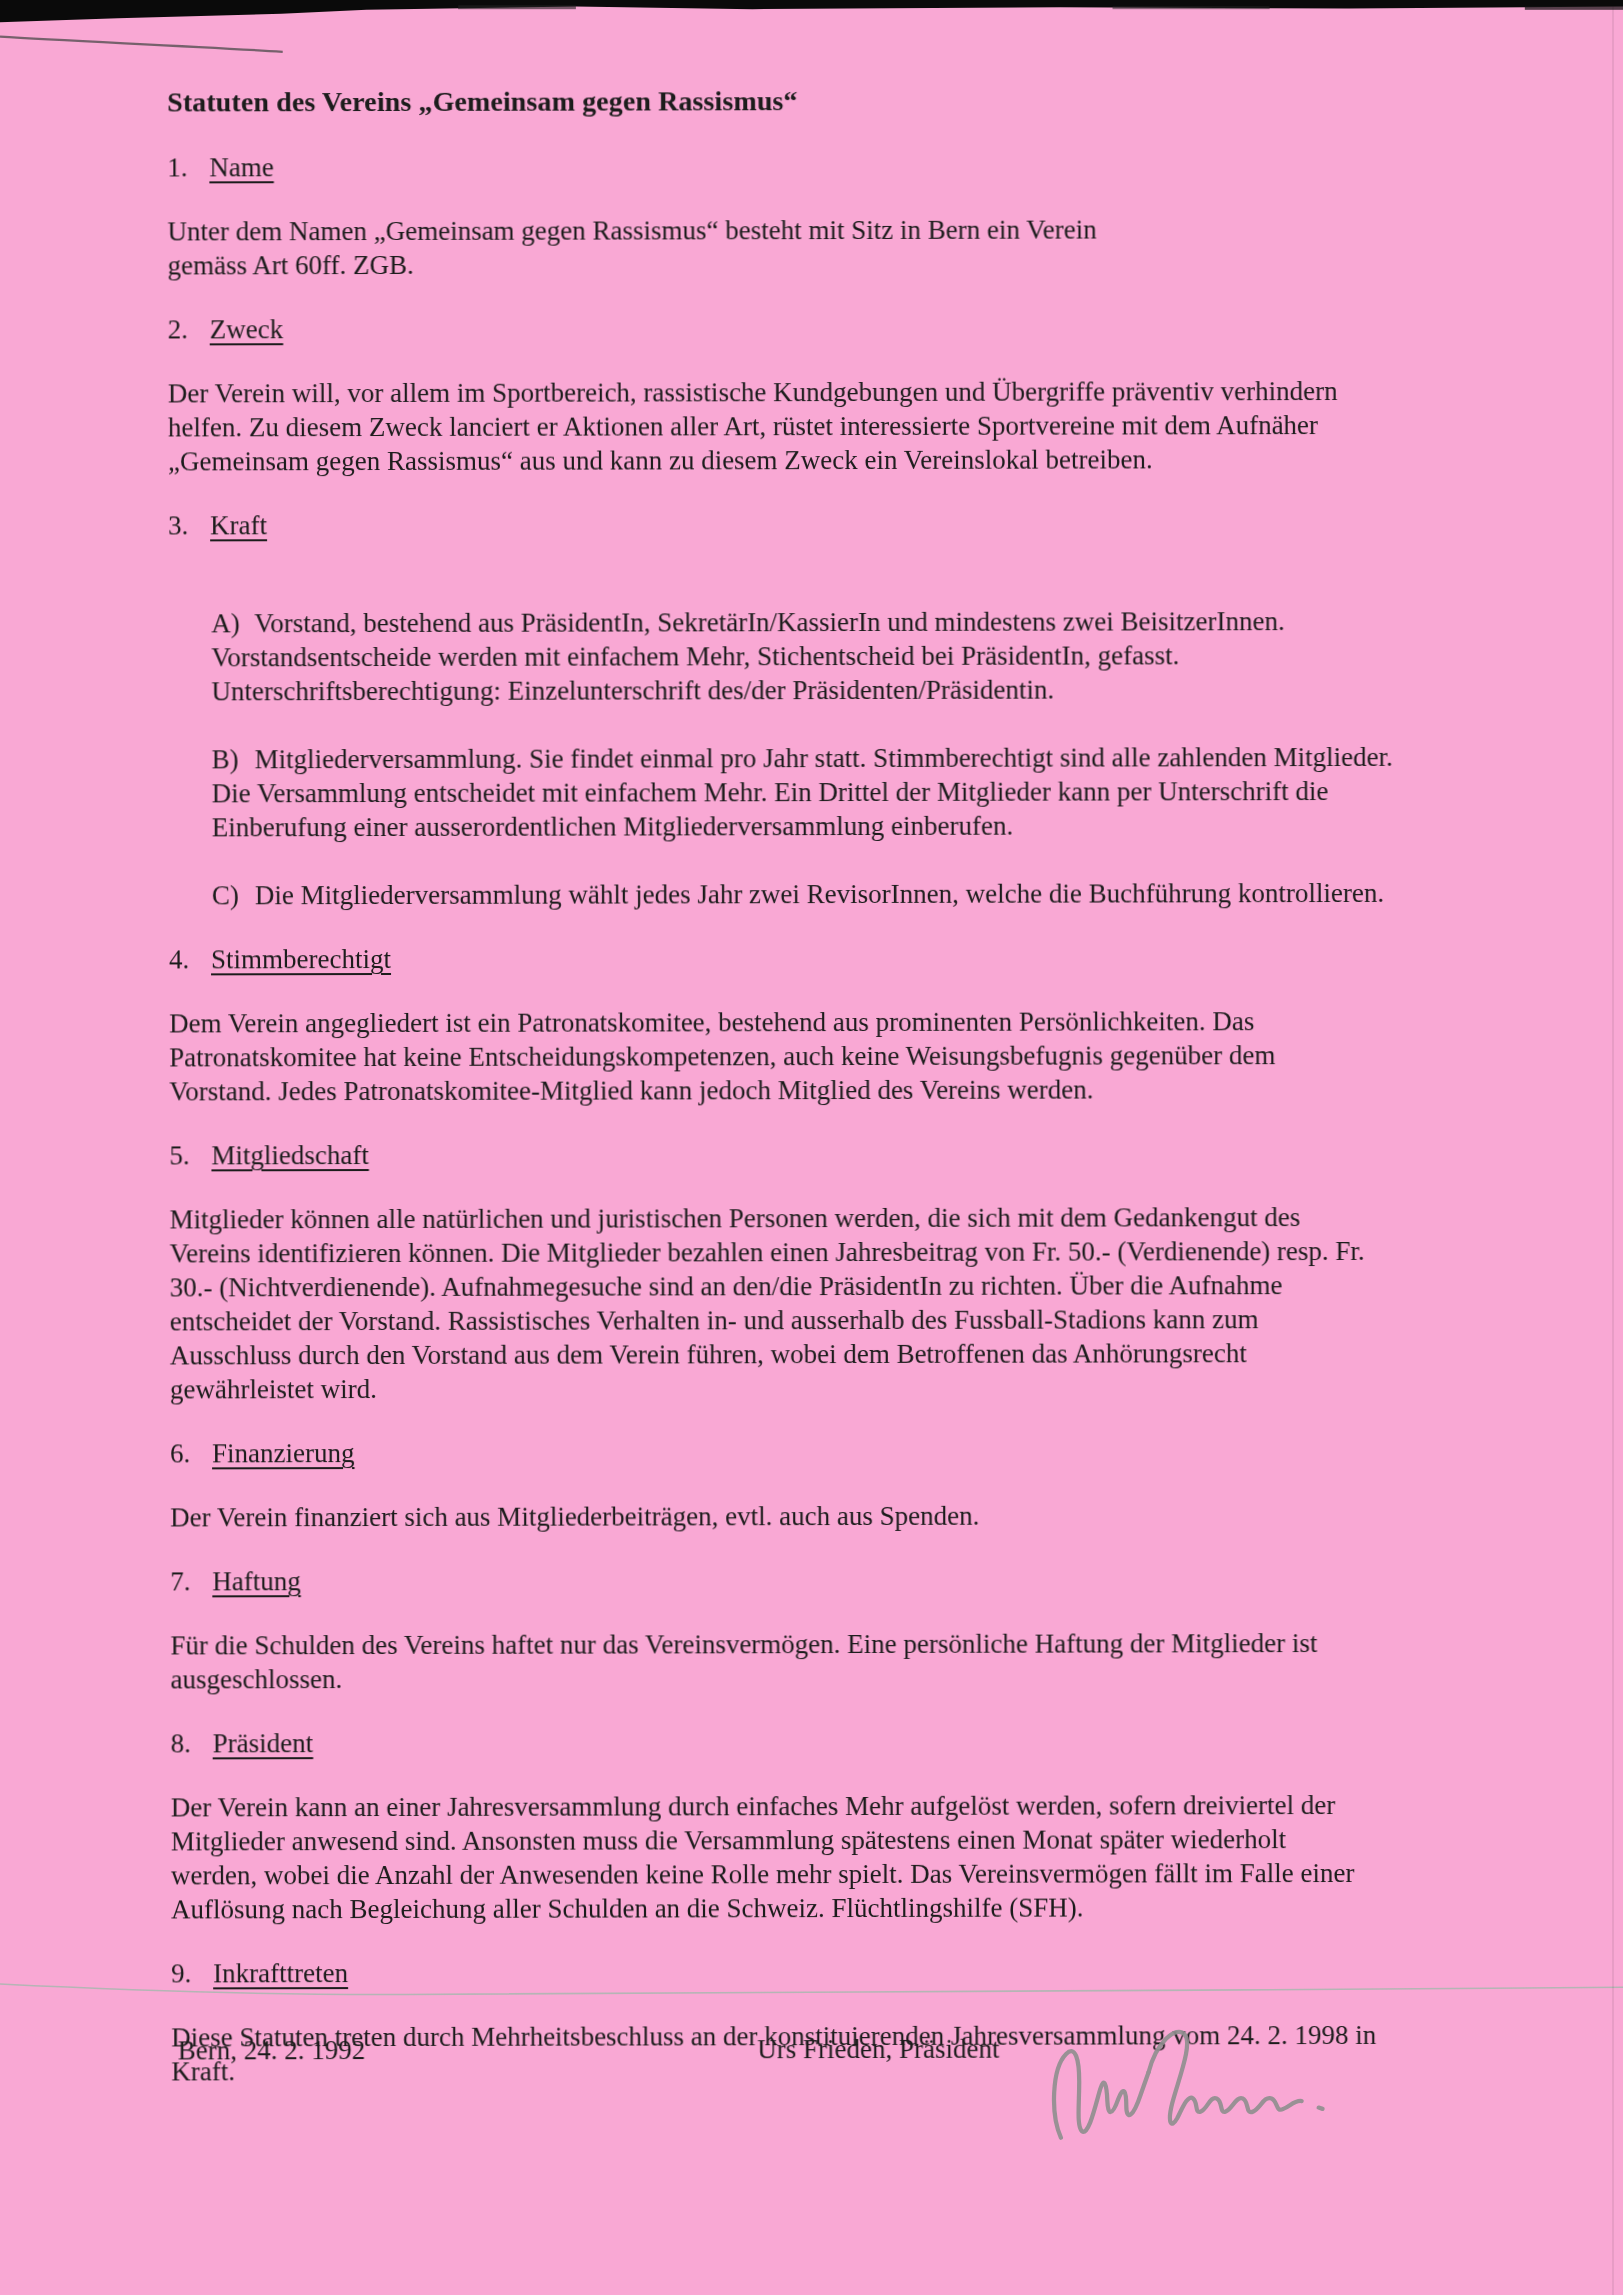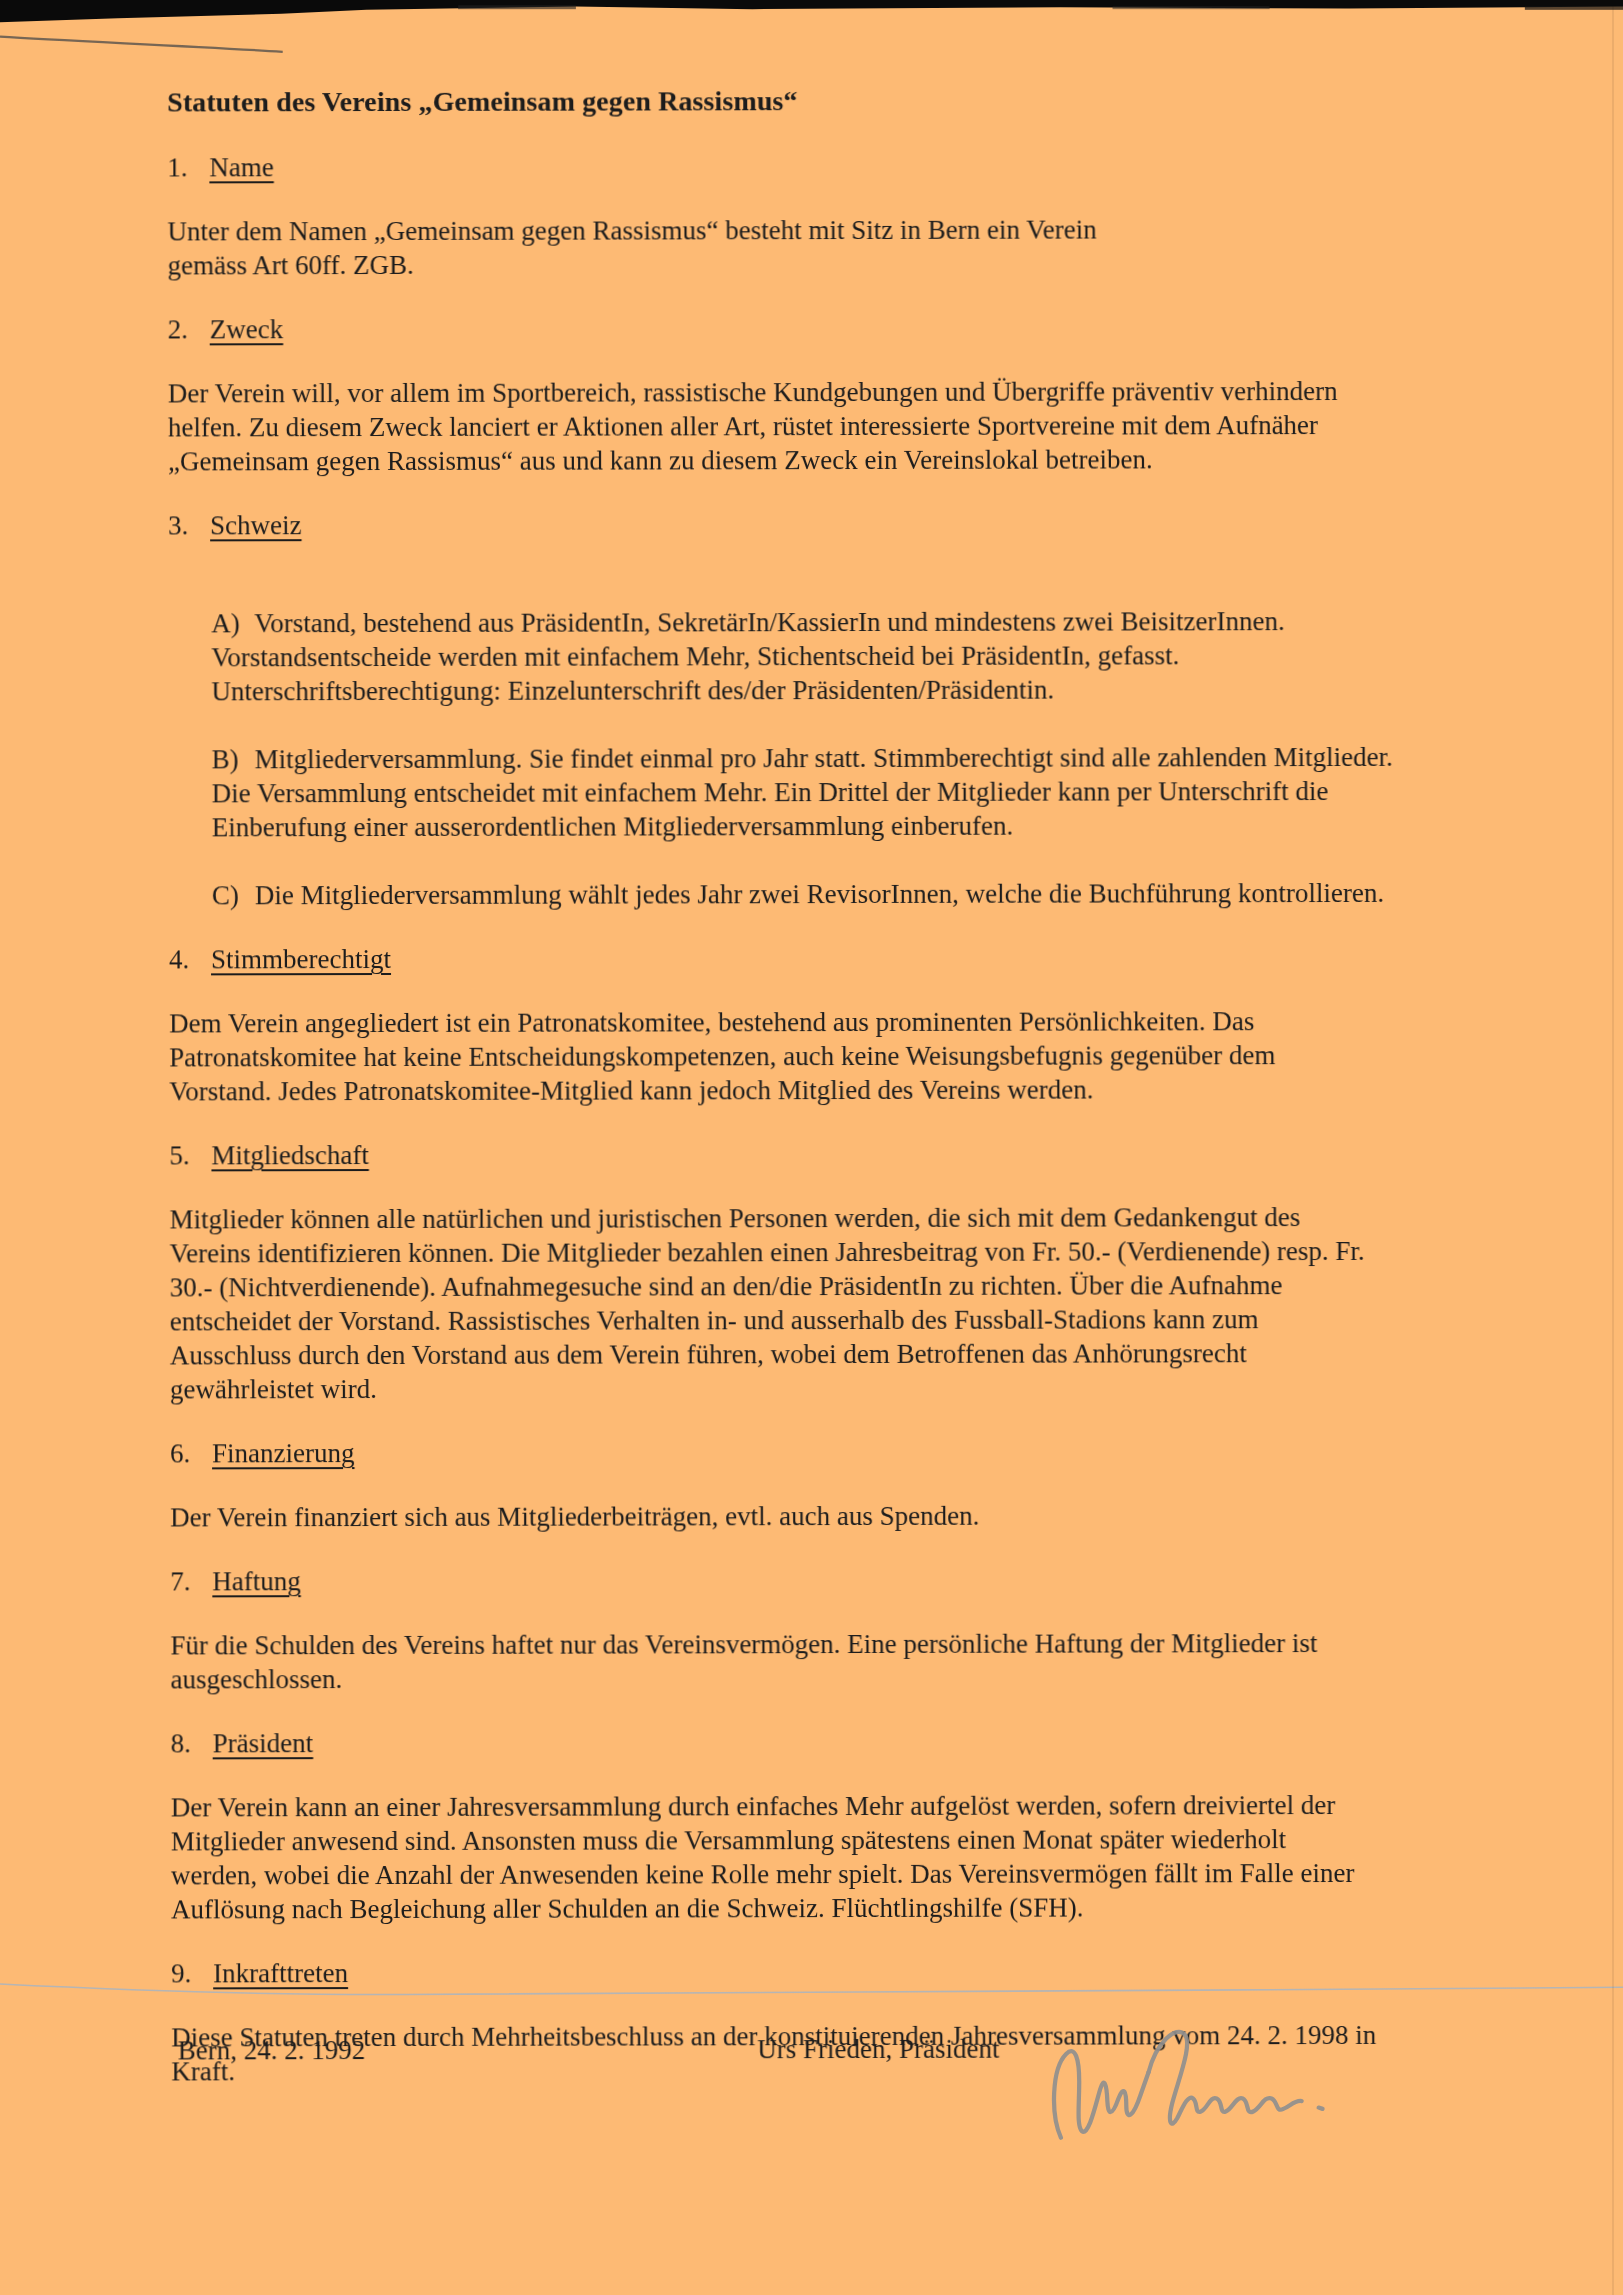--- a/index.html
+++ b/index.html
@@ -4,21 +4,21 @@
 <style>
   html, body { margin: 0; padding: 0; }
   body {
     width: 1623px; height: 2295px;
     background: #ffffff;
     overflow: hidden;
     font-family: "Liberation Serif", "DejaVu Serif", serif;
     color: #1c1c1c;
     position: relative;
   }
-  .page { position: absolute; inset: 0; background: #fdba74; text-decoration: underline; }
+  .page { position: absolute; inset: 0; background: #f9a8d4; text-decoration: underline; }
 
   
   .scan-top { position: absolute; top: 0; left: 0; width: 1623px; height: 59px; z-index: 5; }
   .scan-right-edge {
     position: absolute; top: 0; left: 1612px; width: 2px; height: 2295px;
     background: rgba(0,0,0,0.07); z-index: 4;
   }
   .scan-sep { position: absolute; top: 1973px; left: 0; width: 1623px; height: 39px; z-index: 2; }
 
   .content {
@@ -93,21 +93,21 @@
       <div class="sec-h">
         <span class="num">2.</span><span class="lbl">Zweck</span>
       </div>
       <p class="para">Der Verein will, vor allem im Sportbereich, rassistische Kundgebungen und Übergriffe präventiv verhindern
 helfen. Zu diesem Zweck lanciert er Aktionen aller Art, rüstet interessierte Sportvereine mit dem Aufnäher
 „Gemeinsam gegen Rassismus“ aus und kann zu diesem Zweck ein Vereinslokal betreiben.</p>
     </section>
 
     <section>
       <div class="sec-h">
-        <span class="num">3.</span><span class="lbl">Schweiz</span>
+        <span class="num">3.</span><span class="lbl">Kraft</span>
       </div>
       <div class="org-list">
         <div class="org-item">
           <span class="item-label">A)</span><span class="item-text">Vorstand, bestehend aus PräsidentIn, SekretärIn/KassierIn und mindestens zwei BeisitzerInnen.
 Vorstandsentscheide werden mit einfachem Mehr, Stichentscheid bei PräsidentIn, gefasst.
 Unterschriftsberechtigung: Einzelunterschrift des/der Präsidenten/Präsidentin.</span>
         </div>
         <div class="org-item">
           <span class="item-label">B)</span><span class="item-text">Mitgliederversammlung. Sie findet einmal pro Jahr statt. Stimmberechtigt sind alle zahlenden Mitglieder.
 Die Versammlung entscheidet mit einfachem Mehr. Ein Drittel der Mitglieder kann per Unterschrift die

